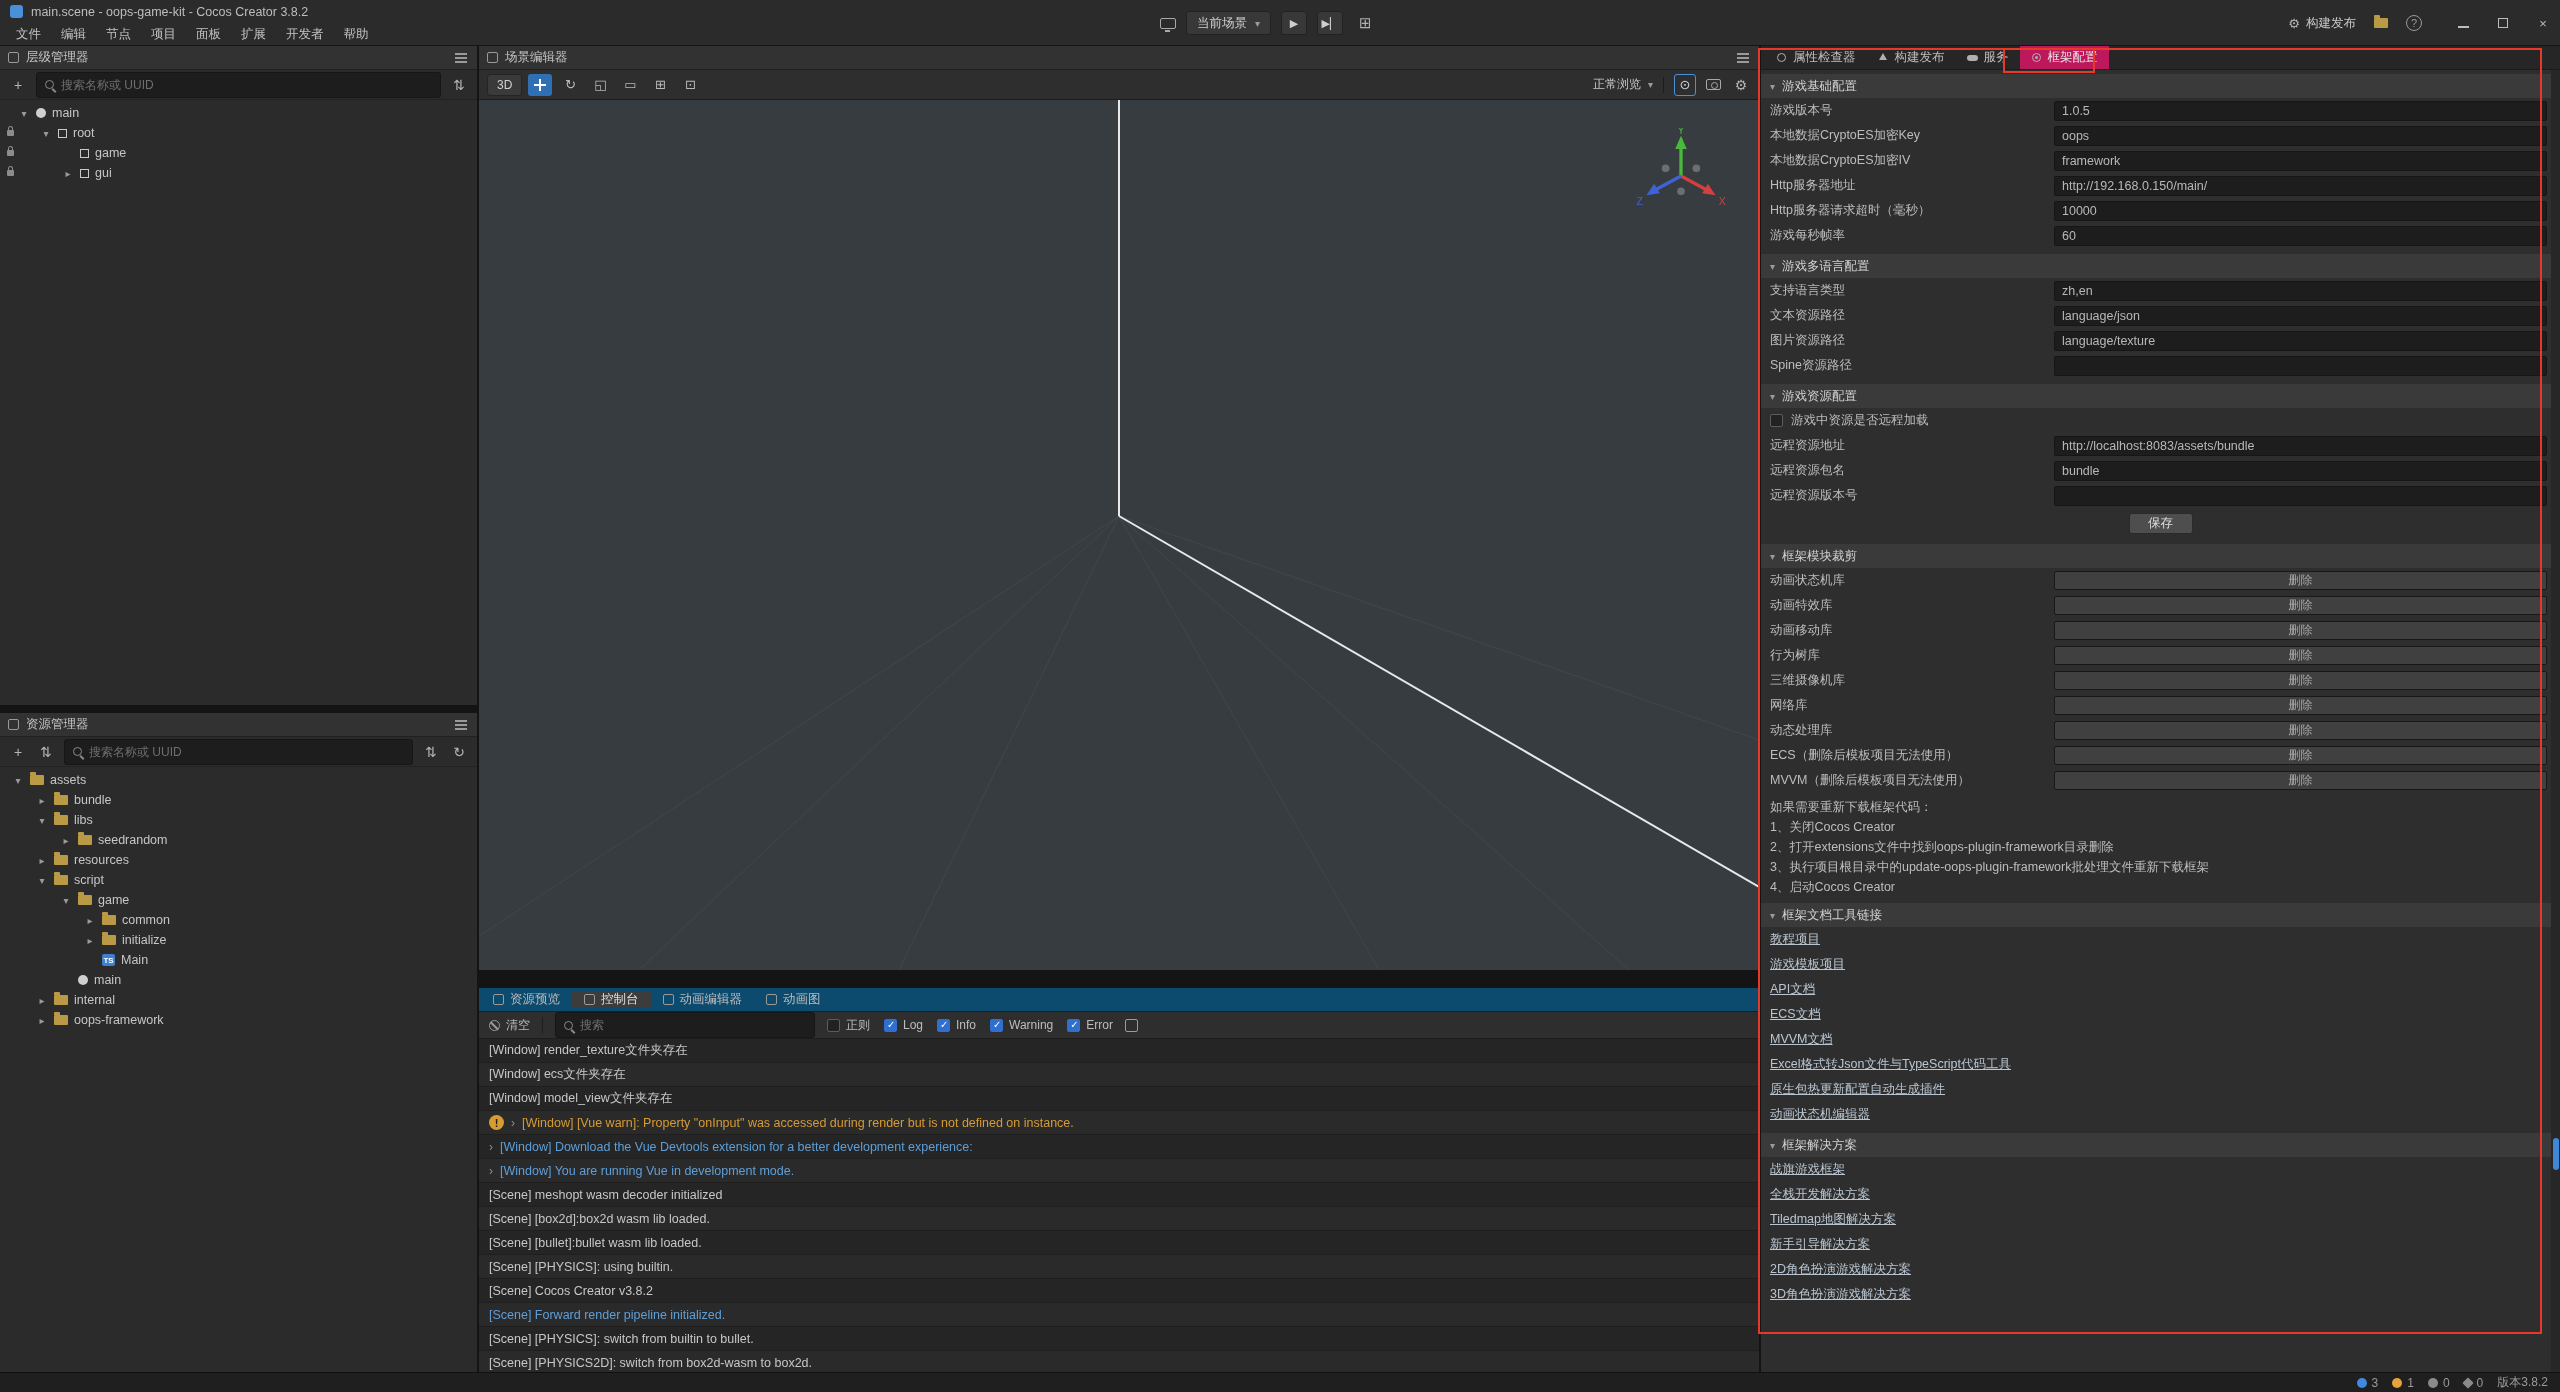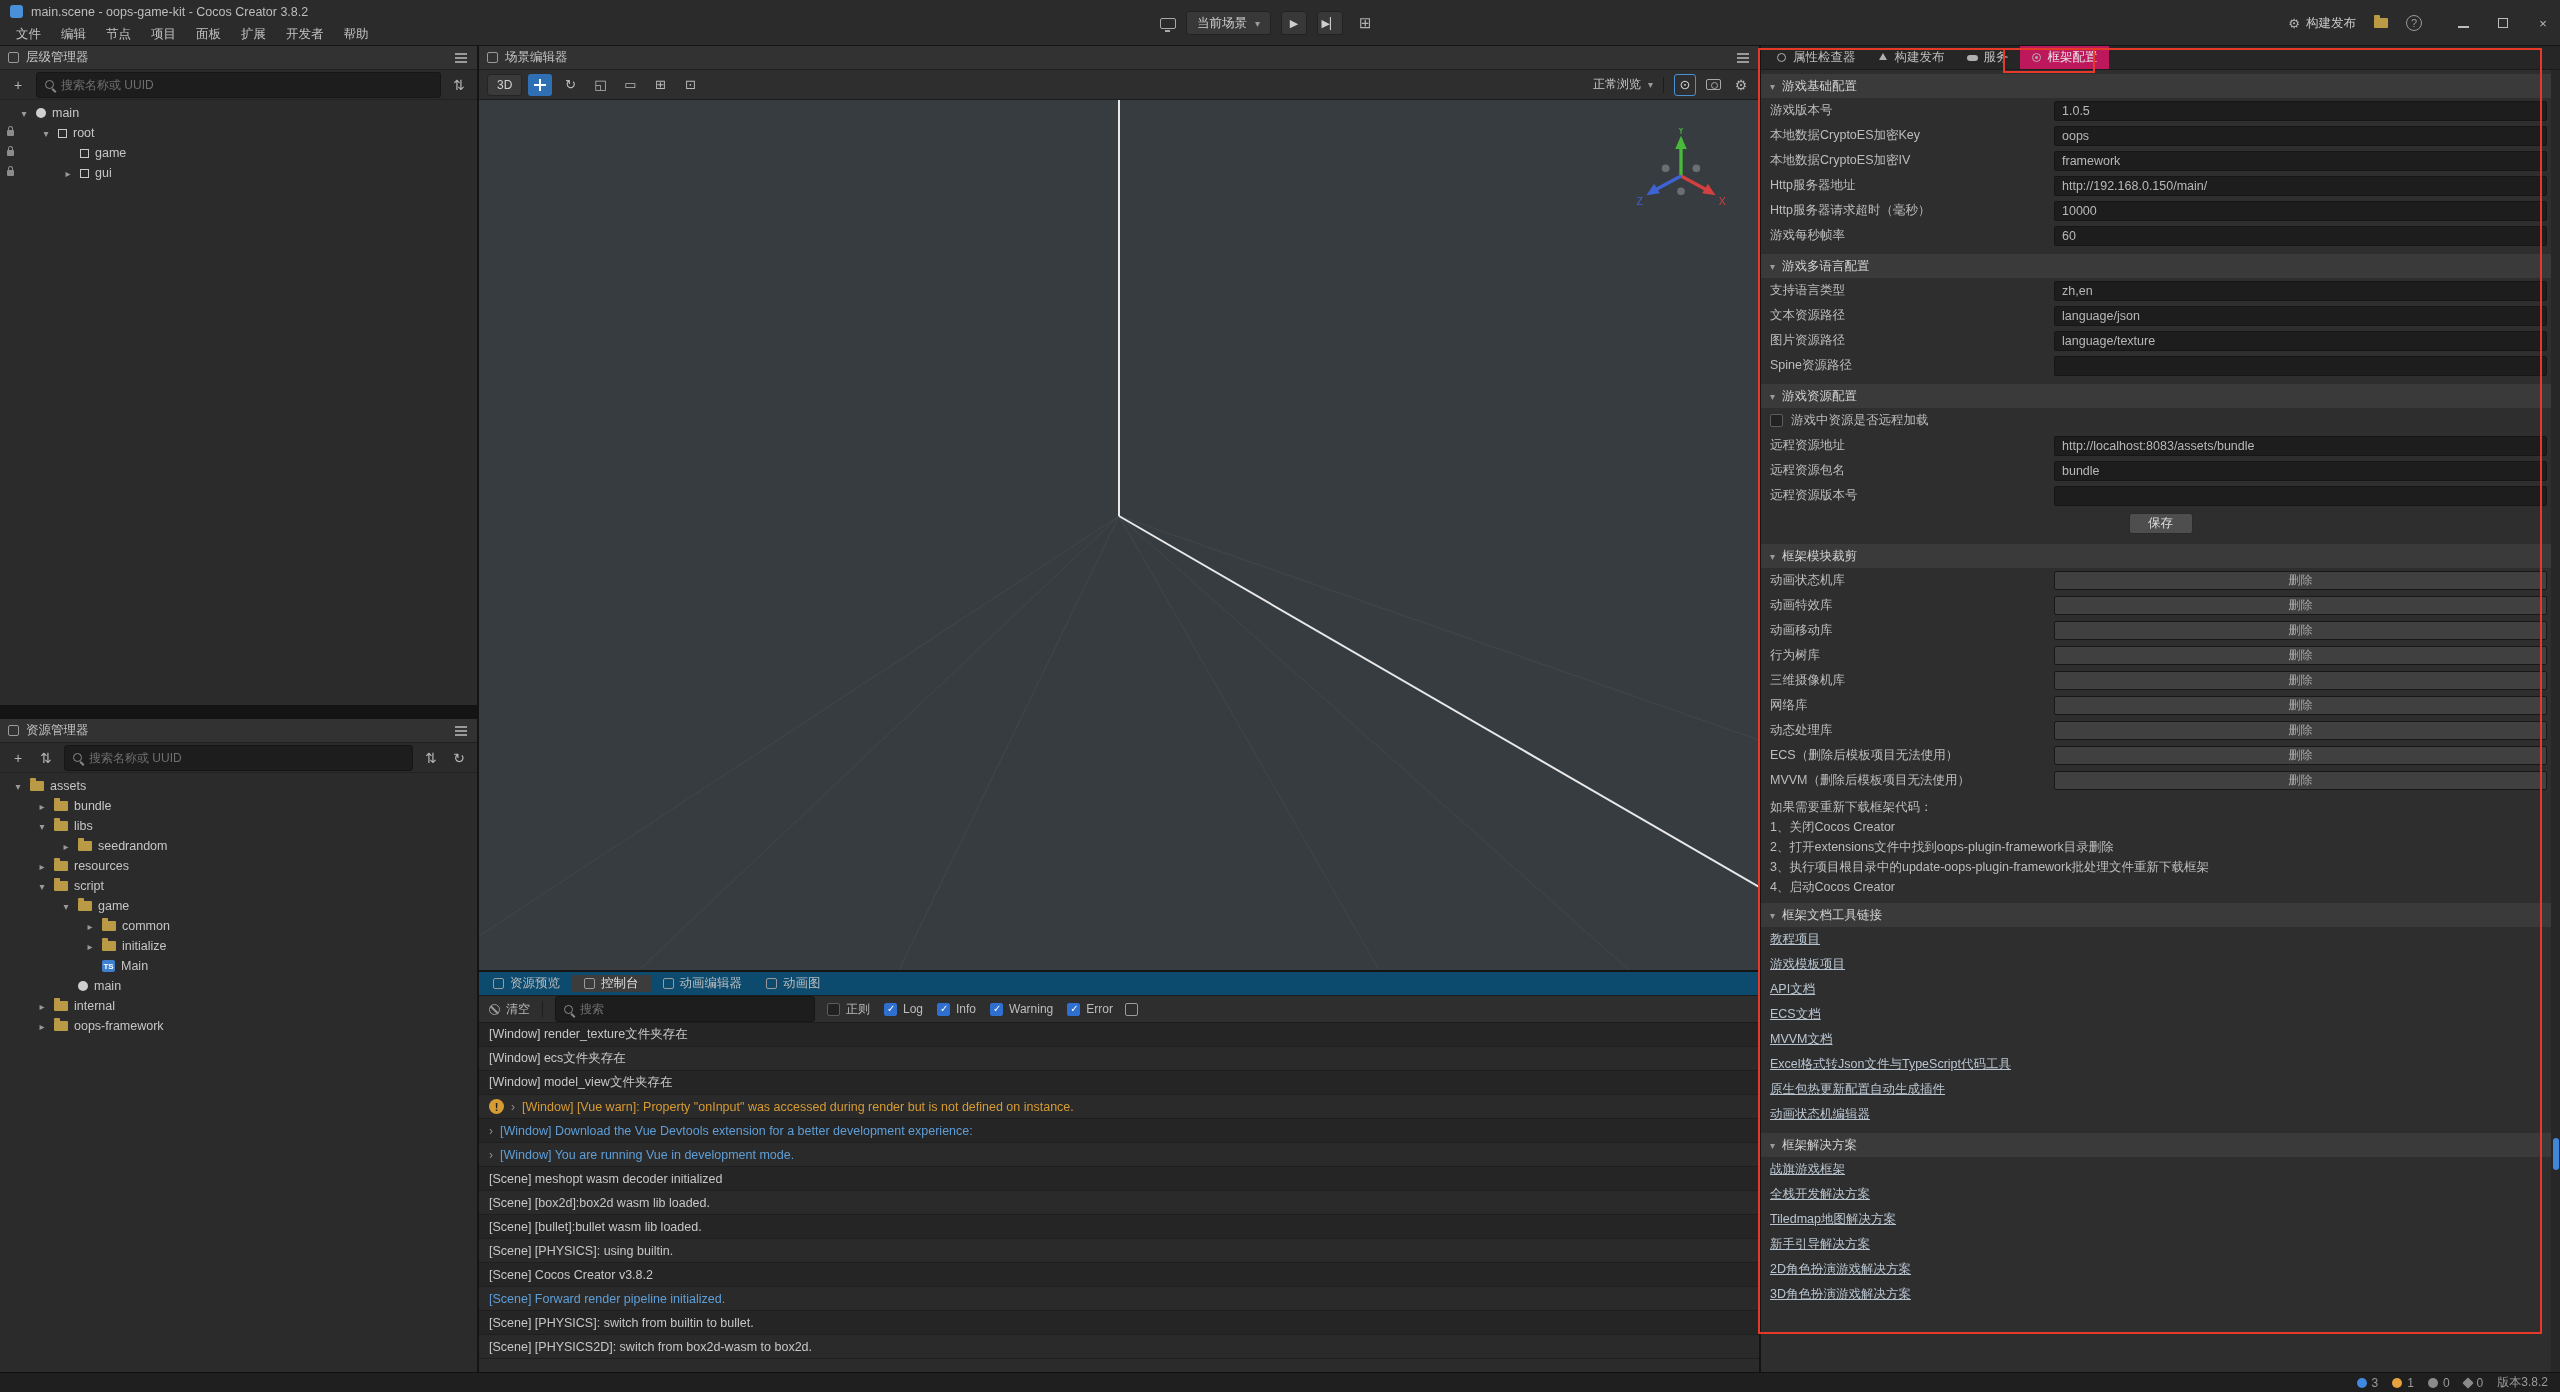--- a/index.html
+++ b/index.html
@@ -66,21 +66,21 @@
   .ic{flex:0 0 auto}
   .ic-folder{width:14px;height:10px;background:#bb9a45;border-radius:1px;position:relative}
   .ic-folder::before{content:"";position:absolute;top:-3px;left:0;width:6px;height:3px;background:#bb9a45;border-radius:1px 1px 0 0}
   .ic-scene{width:10px;height:10px;border-radius:50%;background:#cfcfcf}
   .ic-node{width:9px;height:9px;border:1.5px solid #c9c9c9}
   .ic-ts{width:13px;height:12px;background:#3f7fd0;border-radius:2px;color:#fff;font-size:8px;font-weight:bold;
     display:flex;align-items:center;justify-content:center}
   .ic-ts::after{content:"TS"}
 
   
-  .scene-panel{height:924px;margin-bottom:2px}
+  .scene-panel{height:924px;margin-bottom:18px}
   .scene-toolbar{flex:0 0 30px;background:#2e2e2e;border-bottom:1px solid #1d1d1d;display:flex;align-items:center;gap:6px;padding:0 8px}
   .dim-btn{background:#3a3a3a;border:1px solid #242424;border-radius:3px;height:22px;padding:0 9px;color:#d0d0d0;font-size:12px;display:flex;align-items:center}
   .tool{width:24px;height:22px;border-radius:3px;display:flex;align-items:center;justify-content:center;color:#b8b8b8;font-size:13px}
   .tool.active{background:#2f6fb3;color:#fff}
   .cross{position:relative;width:12px;height:12px}
   .cross::before{content:"";position:absolute;left:5px;top:0;width:2px;height:12px;background:#fff}
   .cross::after{content:"";position:absolute;top:5px;left:0;width:12px;height:2px;background:#fff}
   .scene-toolbar .right-group{margin-left:auto;display:flex;align-items:center;gap:10px}
   .view-mode{display:flex;align-items:center;gap:7px;color:#c6c6c6;font-size:12px}
   .vdiv{width:1px;height:16px;background:#1d1d1d}
@@ -211,21 +211,21 @@
       <span class="wc"><span class="wc-min"></span></span>
       <span class="wc"><span class="wc-max"></span></span>
       <span class="wc">×</span>
     </span>
   </div>
 
   <div class="content">
 
     <div class="left-col">
 
-      <div class="panel" style="height:659px;margin-bottom:14px">
+      <div class="panel" style="height:659px;margin-bottom:8px">
         <div class="panel-header">
           <span class="tabicon"></span>
           <span>层级管理器</span>
           <span class="spacer"></span>
           <span class="hamburger"></span>
         </div>
         <div class="mini-toolbar">
           <span class="icon-btn">+</span>
           <span class="search-box">
             <span class="mag"></span>

